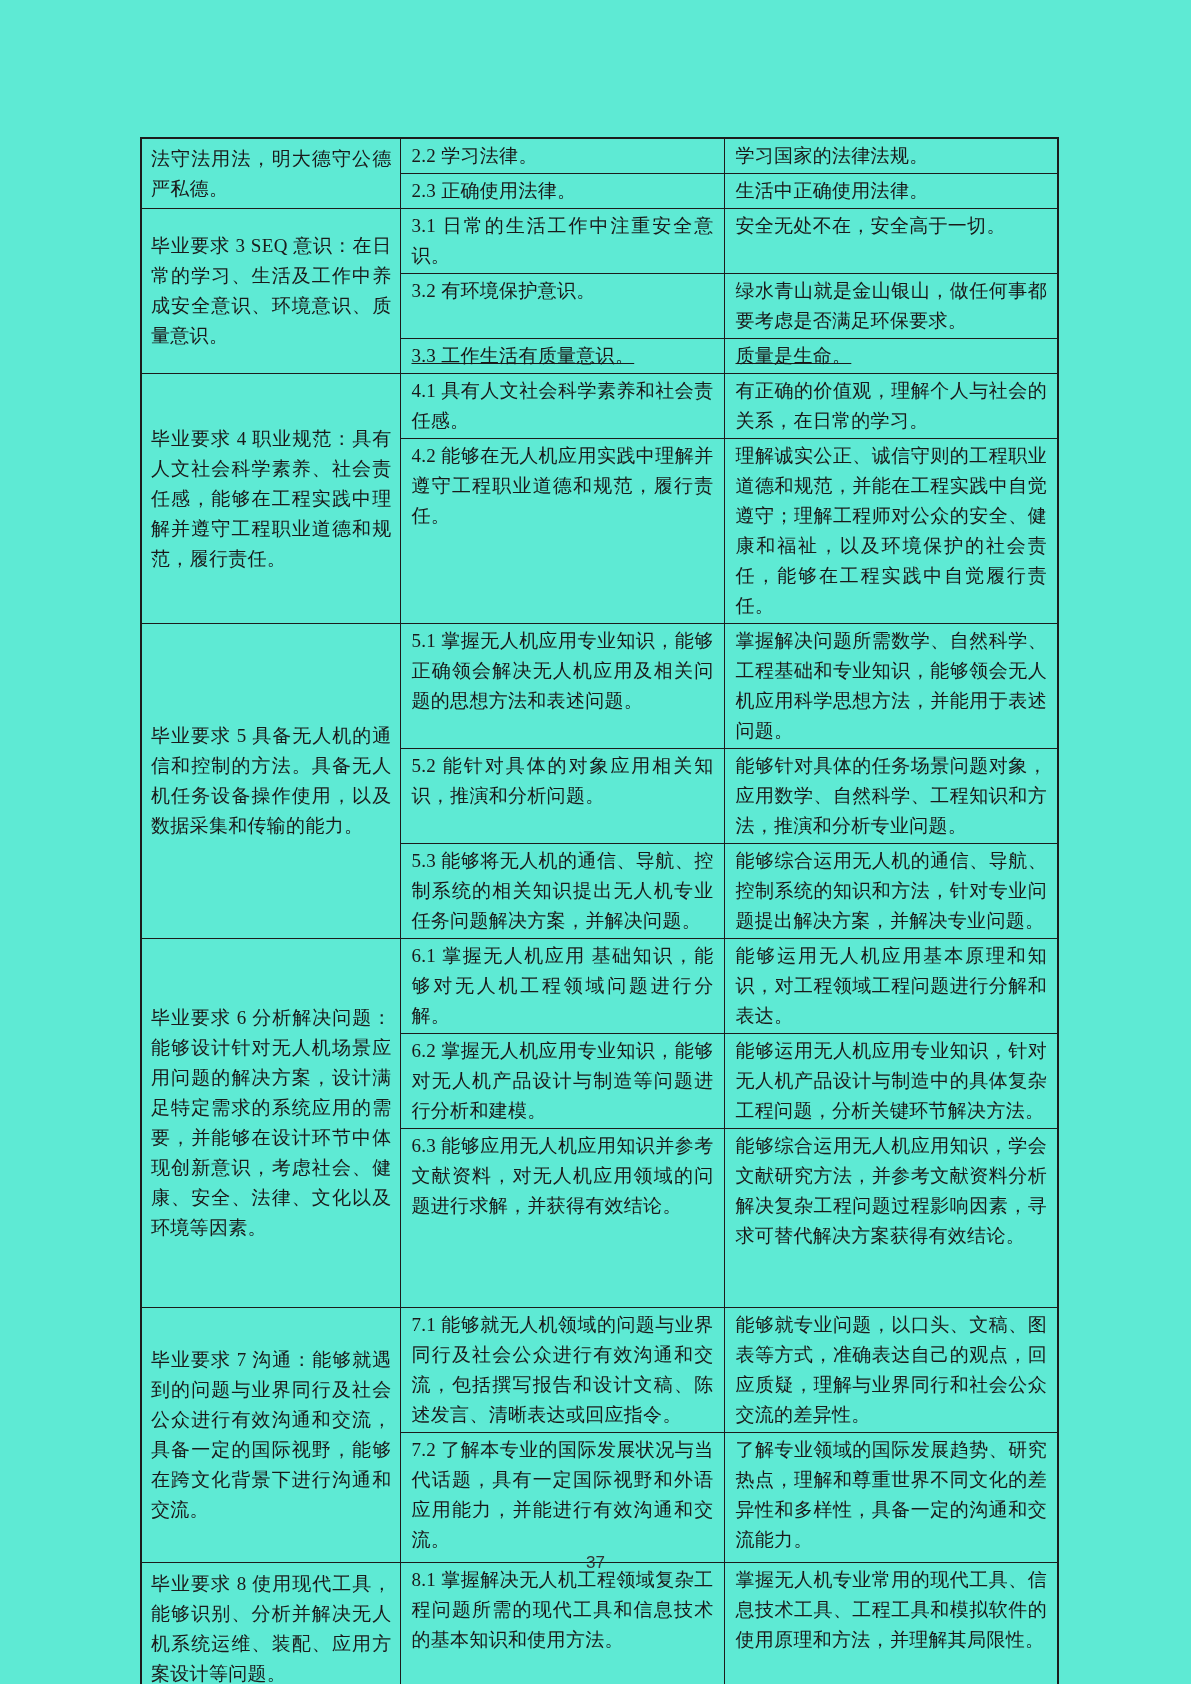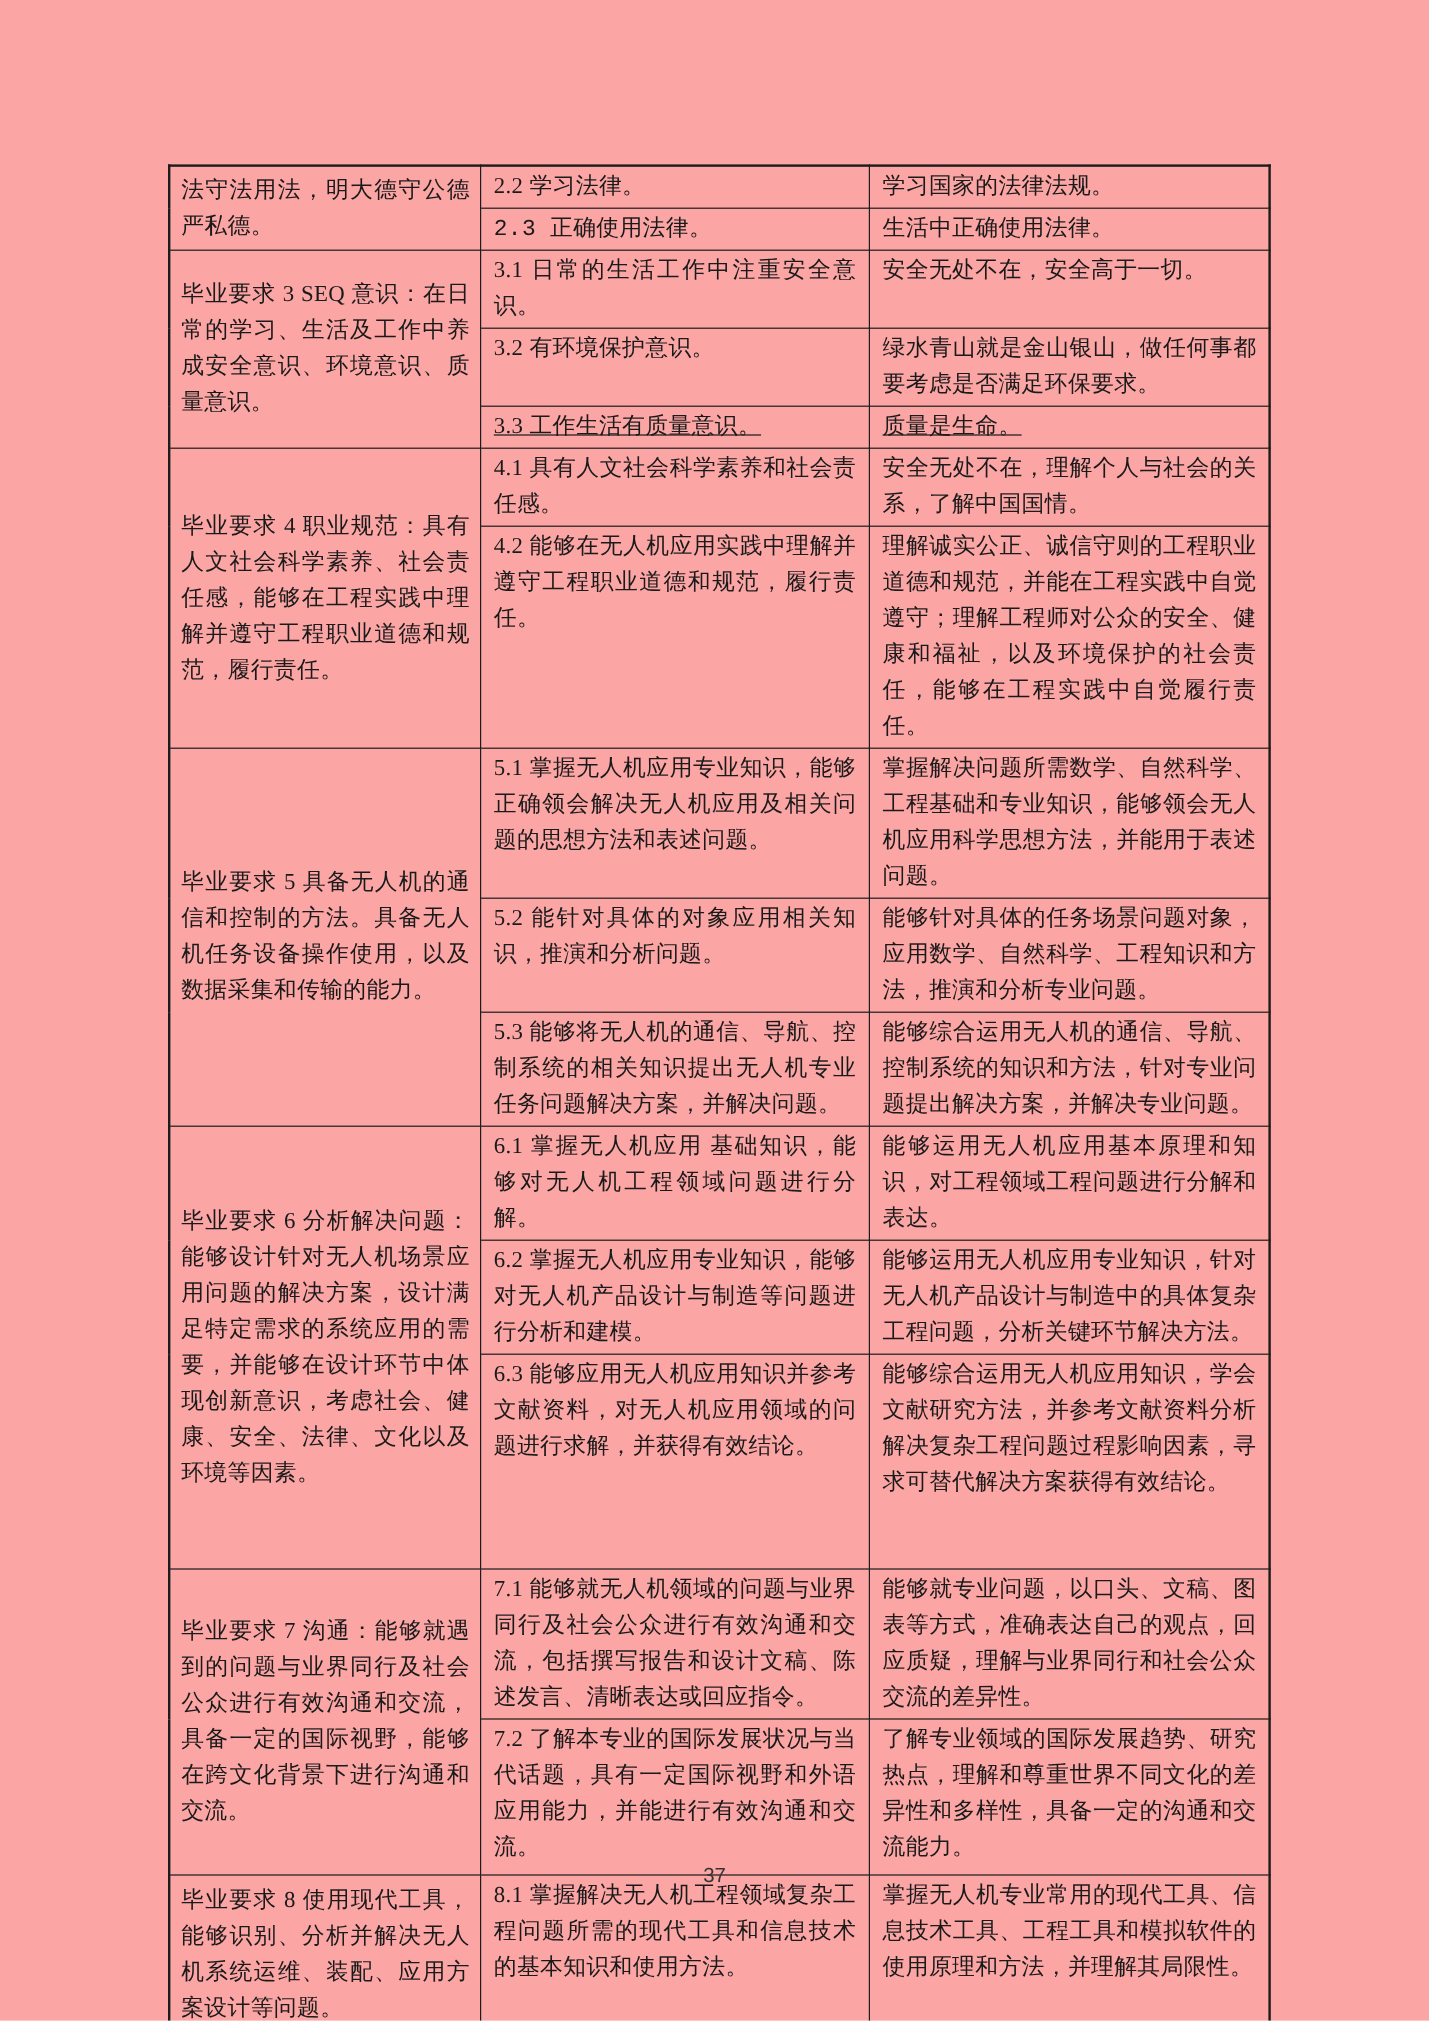--- a/index.html
+++ b/index.html
@@ -1,19 +1,19 @@
 <!DOCTYPE html>
 <html lang="zh"><head>
 <meta charset="utf-8">
 <style>
   html,body{margin:0;padding:0;background:#ffffff;}
   .page{
     position:relative;
     width:1191px;height:1684px;
-    background:#fca5a5;
+    background:#5eead4;
     font-family:"Liberation Serif","DejaVu Serif",serif;
     color:#1a1a1a;
     overflow:hidden;
   }
   table.req-table{
     position:absolute;
     left:140px;top:137px;
     width:917px;
     border-collapse:collapse;
     table-layout:fixed;
@@ -31,21 +31,21 @@
     padding:2px 10px 2px 11px;
     vertical-align:top;
     word-break:break-all;
   }
   td.left-cell{
     vertical-align:middle;
     padding:2px 8px 2px 9px;
   }
   td.left-cell.vtop{vertical-align:top;padding-top:6px;}
   
-  tr.h34{height:34px;} tr.h27{height:27px;font-family:Liberation Mono, monospace;} tr.h28{height:28px;}
+  tr.h34{height:34px;} tr.h27{height:27px;} tr.h28{height:28px;}
   tr.h57{height:57px;} tr.h29{height:29px;text-decoration:underline;} tr.h64{height:64px;}
   tr.h136{height:136px;padding-left:20px;} tr.h88{height:88px;} tr.h90{height:90px;}
   tr.h78{height:78px;} tr.h65{height:65px;} tr.h93{height:93px;padding-left:32px;}
   tr.h179{height:179px;border-radius:15px;} tr.h120{height:120px;} tr.h130{height:130px;}
   tr.h122{height:122px;}
   .page-number{
     position:absolute;
     left:0;top:1553px;width:100%;
     text-align:center;
     font-size:17px;
@@ -86,21 +86,21 @@
         <td>绿水青山就是金山银山，做任何事都要考虑是否满足环保要求。</td>
       </tr>
       <tr class="h29">
         <td>3.3 工作生活有质量意识。</td>
         <td>质量是生命。</td>
       </tr>
 
       <tr class="h64">
         <td class="left-cell" rowspan="2">毕业要求 4 职业规范：具有人文社会科学素养、社会责任感，能够在工程实践中理解并遵守工程职业道德和规范，履行责任。</td>
         <td>4.1 具有人文社会科学素养和社会责任感。</td>
-        <td>安全无处不在，理解个人与社会的关系，了解中国国情。</td>
+        <td>有正确的价值观，理解个人与社会的关系，在日常的学习。</td>
       </tr>
       <tr class="h136">
         <td>4.2 能够在无人机应用实践中理解并遵守工程职业道德和规范，履行责任。</td>
         <td>理解诚实公正、诚信守则的工程职业道德和规范，并能在工程实践中自觉遵守；理解工程师对公众的安全、健康和福祉，以及环境保护的社会责任，能够在工程实践中自觉履行责任。</td>
       </tr>
 
       <tr class="h88">
         <td class="left-cell" rowspan="3">毕业要求 5 具备无人机的通信和控制的方法。具备无人机任务设备操作使用，以及数据采集和传输的能力。</td>
         <td>5.1 掌握无人机应用专业知识，能够正确领会解决无人机应用及相关问题的思想方法和表述问题。</td>
         <td>掌握解决问题所需数学、自然科学、工程基础和专业知识，能够领会无人机应用科学思想方法，并能用于表述问题。</td>

